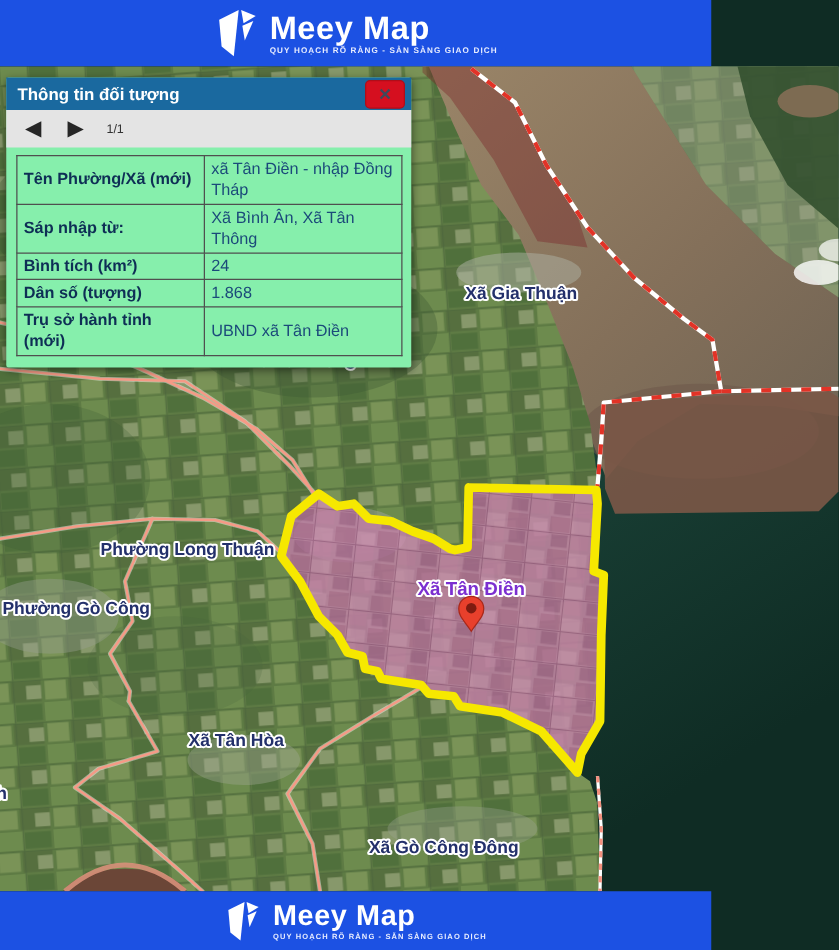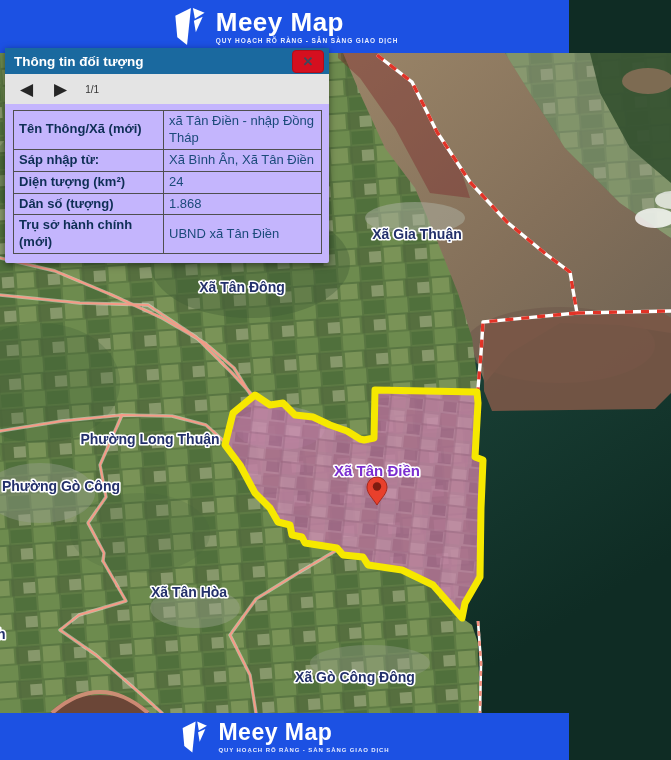--- a/index.html
+++ b/index.html
@@ -27,21 +27,21 @@
   #map{position:absolute;top:53px;left:0;width:671px;height:660px;z-index:1;}
   .maplabel{
     font-family:"Liberation Sans",sans-serif;font-weight:bold;font-size:14px;
     fill:#23306b;stroke:#ffffff;stroke-width:3.2px;paint-order:stroke;
     stroke-linejoin:round;text-anchor:middle;
   }
   .maplabel.hl{fill:#7b2fd0;font-size:15px;}
 
   
   .panel{
-    position:absolute;left:5px;top:48px;width:324px;z-index:40;background:#c4b5fd;
+    position:absolute;left:5px;top:62px;width:324px;z-index:40;background:#86efac;
     box-shadow:0 2px 7px rgba(0,0,0,.5);border-radius:2px;font-size:13px;
   }
   .panel-header{
     background:#1a699f;color:#fff;font-weight:bold;font-size:13.5px;
     display:flex;align-items:center;justify-content:space-between;
     padding:3px 5px 3px 9px;height:20px;
   }
   .close-btn{
     width:30px;height:21px;background:#d50f1f;border:1px solid #b00d19;border-radius:4px;
     color:#3d4a5c;font-weight:bold;font-size:13px;line-height:1;
@@ -206,37 +206,37 @@
     <div class="close-btn">✕</div>
   </div>
   <div class="pager">
     <button class="arrow-btn">◀</button>
     <button class="arrow-btn">▶</button>
     <span class="pager-count">1/1</span>
   </div>
   <table class="info-table">
     <tbody>
       <tr>
-        <td class="lbl">Tên Thông/Xã (mới)</td>
+        <td class="lbl">Tên Phường/Xã (mới)</td>
         <td>xã Tân Điền - nhập Đồng Tháp</td>
       </tr>
       <tr>
         <td class="lbl">Sáp nhập từ:</td>
-        <td>Xã Bình Ân, Xã Tân Điền</td>
-      </tr>
-      <tr>
-        <td class="lbl">Diện tượng (km²)</td>
+        <td>Xã Bình Ân, Xã Tân Thông</td>
+      </tr>
+      <tr>
+        <td class="lbl">Bình tích (km²)</td>
         <td>24</td>
       </tr>
       <tr>
         <td class="lbl">Dân số (tượng)</td>
         <td>1.868</td>
       </tr>
       <tr>
-        <td class="lbl">Trụ sở hành chính (mới)</td>
+        <td class="lbl">Trụ sở hành tỉnh (mới)</td>
         <td>UBND xã Tân Điền</td>
       </tr>
     </tbody>
   </table>
 </div>
 
 <div class="bar bottom">
   <div class="logo">
     <svg class="logo-icon" viewBox="0 0 36 42">
       <polygon points="4,10 20,2 16,40 6,32" fill="#ffffff"></polygon>

